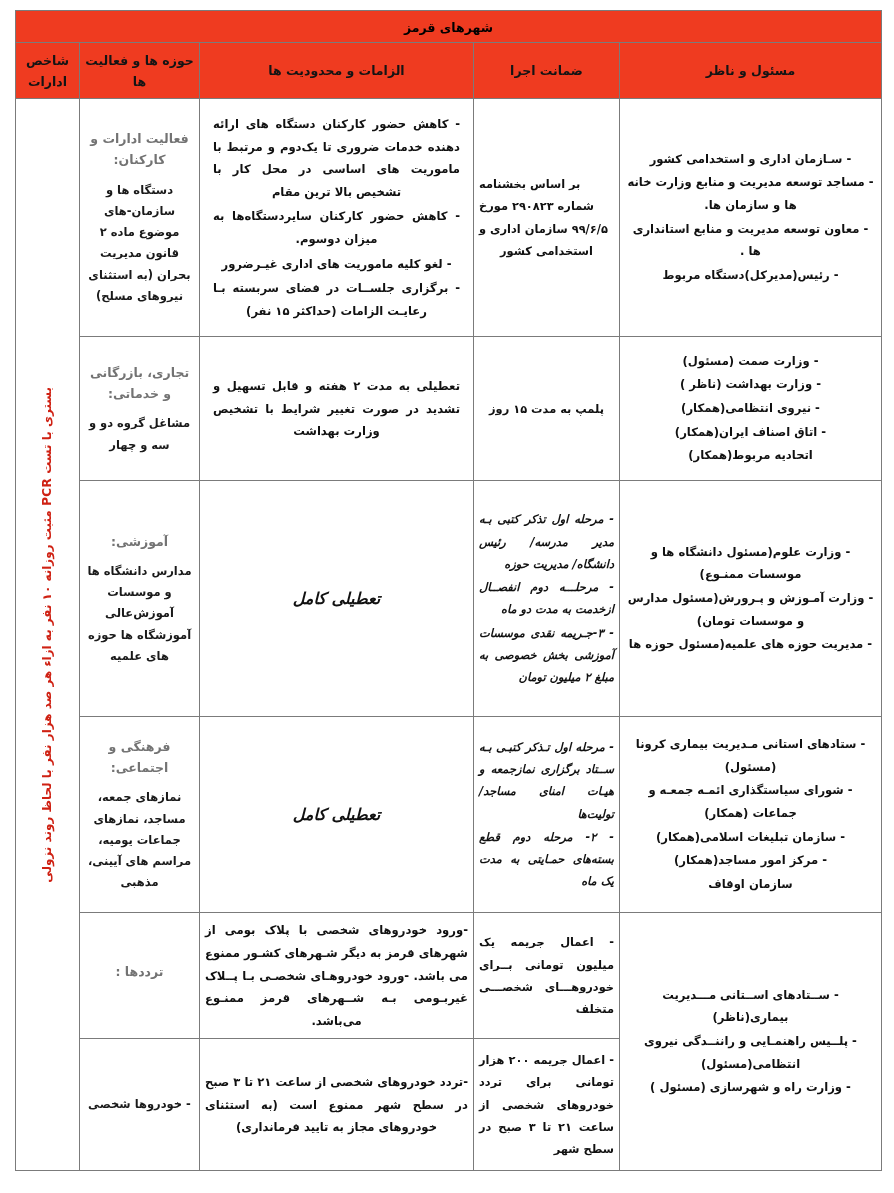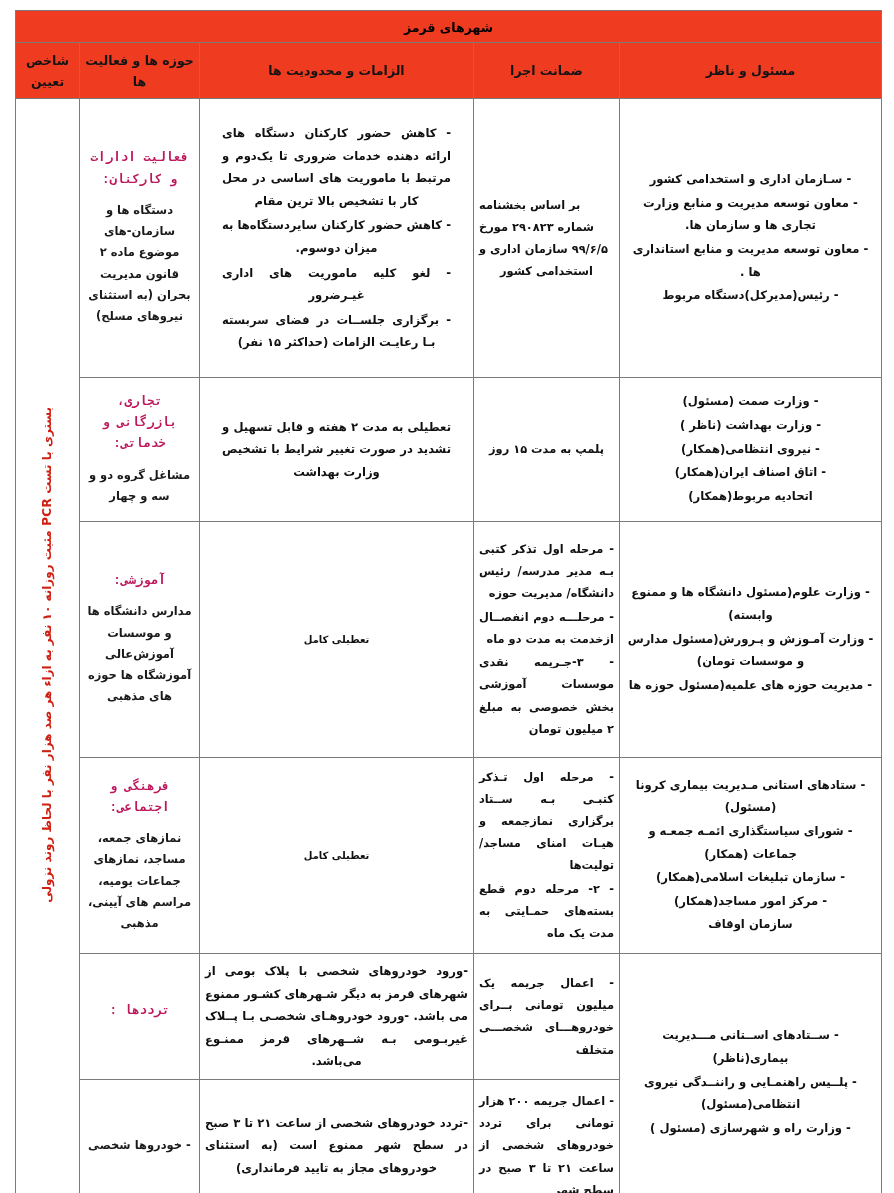--- a/index.html
+++ b/index.html
@@ -70,68 +70,69 @@
 
   
   .cell-area {
     text-align: center;
     font-size: 11.5px;
     line-height: 1.85;
     font-weight: bold;
     padding: 8px 4px;
   }
   .area-title {
-    color: #be185d;
+    color: #737373;
     font-weight: bold;
     font-size: 12.5px;
     display: block;
     margin-bottom: 9px;
     line-height: 1.7;
-    font-family: Liberation Mono, monospace;
   }
   .area-body {
     display: block;
     color: #1a1a1a;
     font-weight: bold;
   }
   .cell-limits {
     font-size: 11.6px;
     line-height: 1.95;
     font-weight: bold;
     text-align: justify;
     text-align-last: center;
     padding: 8px 8px;
   }
   .cell-limits .lim-list {
-    margin: 17px;
+    margin: 8px;
     padding: 0;
     list-style: none;
   }
   .cell-limits .lim-list li {
     margin: 0 0 2px 0;
     text-align: justify;
     text-justify: inter-word;
   }
   .cell-limits.centered {
     text-align: center;
     text-align-last: center;
-    font-size: 10px;
+    font-size: 16px;
+    font-style: italic;
   }
   .cell-enforce {
     font-size: 11.4px;
     line-height: 1.95;
     font-weight: bold;
     text-align: justify;
     text-justify: inter-word;
     padding: 8px 7px;
   }
   .cell-enforce .enf-list {
     margin: 0;
     padding: 0;
     list-style: none;
+    font-style: italic;
   }
   .cell-enforce .enf-list li {
     margin: 0 0 1px 0;
     text-align: justify;
   }
   .cell-enforce.plain {
     text-align: left;
     text-align-last: center;
   }
   .cell-responsible {
@@ -202,29 +203,29 @@
         <span class="head-label">ضمانت اجرا</span>
       </td>
       <td class="head-cell">
         <span class="head-label">الزامات و محدودیت ها</span>
       </td>
       <td class="head-cell">
         <span class="head-label">حوزه ها و فعالیت ها</span>
       </td>
       <td class="head-cell">
         <span class="head-label">شاخص</span><br>
-        <span class="head-label">تعیین</span>
+        <span class="head-label">ادارات</span>
       </td>
     </tr>
 
     <tr class="row-h1">
       <td class="cell-responsible">
         <ul class="resp-list">
           <li>- سـازمان اداری و استخدامی کشور</li>
-          <li>- معاون توسعه مدیریت و منابع وزارت تجاری ها و سازمان ها.</li>
+          <li>- مساجد توسعه مدیریت و منابع وزارت خانه ها و سازمان ها.</li>
           <li>- معاون توسعه مدیریت و منابع استانداری ها .</li>
           <li>- رئیس(مدیرکل)دستگاه مربوط</li>
         </ul>
       </td>
       <td class="cell-enforce plain">بر اساس بخشنامه شماره ۲۹۰۸۲۳ مورخ ۹۹/۶/۵ سازمان اداری و استخدامی کشور</td>
       <td class="cell-limits">
         <ul class="lim-list">
           <li>- کاهش حضور کارکنان دستگاه های ارائه دهنده خدمات ضروری تا یک‌دوم و مرتبط با ماموریت های اساسی در محل کار با تشخیص بالا ترین مقام</li>
           <li>- کاهش حضور کارکنان سایردستگاه‌ها به میزان دوسوم.</li>
           <li>- لغو کلیه ماموریت های اداری غیـرضرور</li>
@@ -258,36 +259,36 @@
       </td>
       <td class="cell-area">
         <span class="area-title">تجاری، بازرگانی و خدماتی:</span>
         <span class="area-body">مشاغل گروه دو و سه و چهار</span>
       </td>
     </tr>
 
     <tr class="row-h3">
       <td class="cell-responsible">
         <ul class="resp-list">
-          <li>- وزارت علوم(مسئول دانشگاه ها و ممنوع وابسته)</li>
+          <li>- وزارت علوم(مسئول دانشگاه ها و موسسات ممنـوع)</li>
           <li>- وزارت آمـوزش و پـرورش(مسئول مدارس و موسسات تومان)</li>
           <li>- مدیریت حوزه های علمیه(مسئول حوزه ها</li>
         </ul>
       </td>
       <td class="cell-enforce">
         <ul class="enf-list">
           <li>- مرحله اول تذکر کتبی بـه مدیر مدرسه/ رئیس دانشگاه/ مدیریت حوزه</li>
           <li>- مرحلـــه دوم انفصــال ازخدمت به مدت دو ماه</li>
           <li>- ۳-جـریمه نقدی موسسات آموزشی بخش خصوصی به مبلغ ۲ میلیون تومان</li>
         </ul>
       </td>
       <td class="cell-limits centered">تعطیلی کامل</td>
       <td class="cell-area">
         <span class="area-title">آموزشی:</span>
-        <span class="area-body">مدارس دانشگاه ها و موسسات آموزش‌عالی آموزشگاه ها حوزه های مذهبی</span>
+        <span class="area-body">مدارس دانشگاه ها و موسسات آموزش‌عالی آموزشگاه ها حوزه های علمیه</span>
       </td>
     </tr>
 
     <tr class="row-h4">
       <td class="cell-responsible">
         <ul class="resp-list">
           <li>- ستادهای استانی مـدیریت بیماری کرونا (مسئول)</li>
           <li>- شورای سیاستگذاری ائمـه جمعـه و جماعات (همکار)</li>
           <li>- سازمان تبلیغات اسلامی(همکار)</li>
           <li>- مرکز امور مساجد(همکار)</li>

